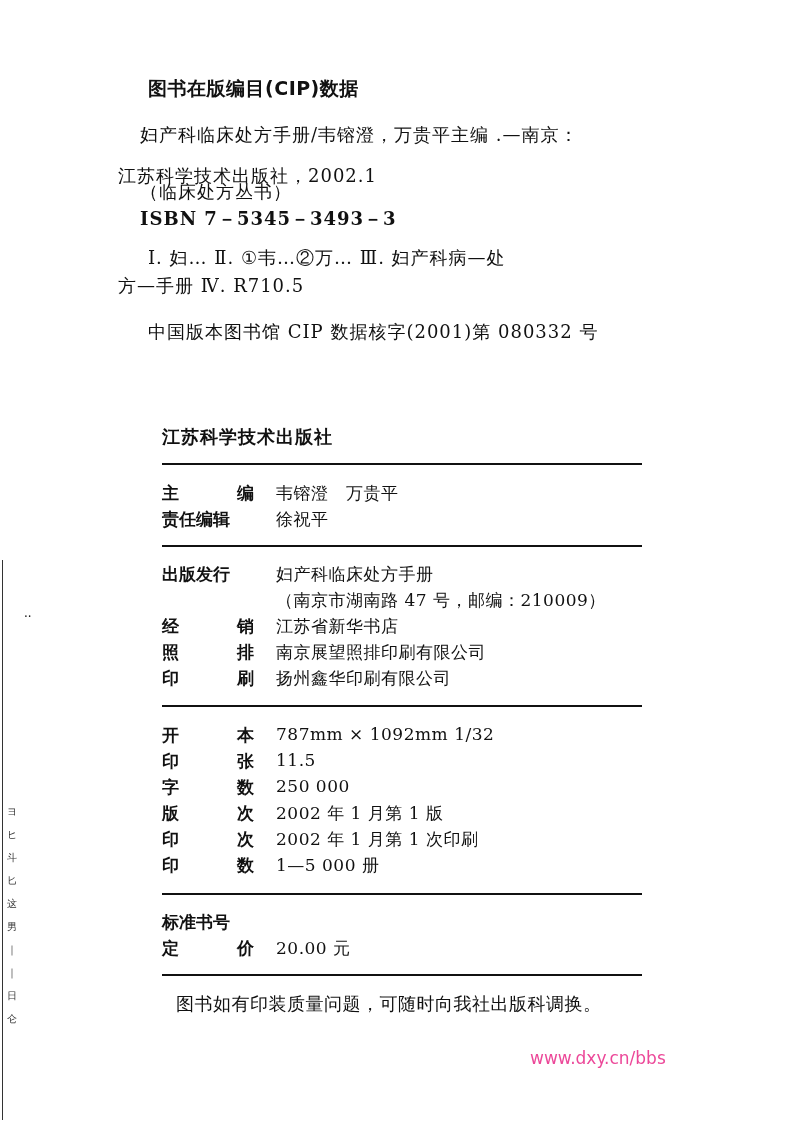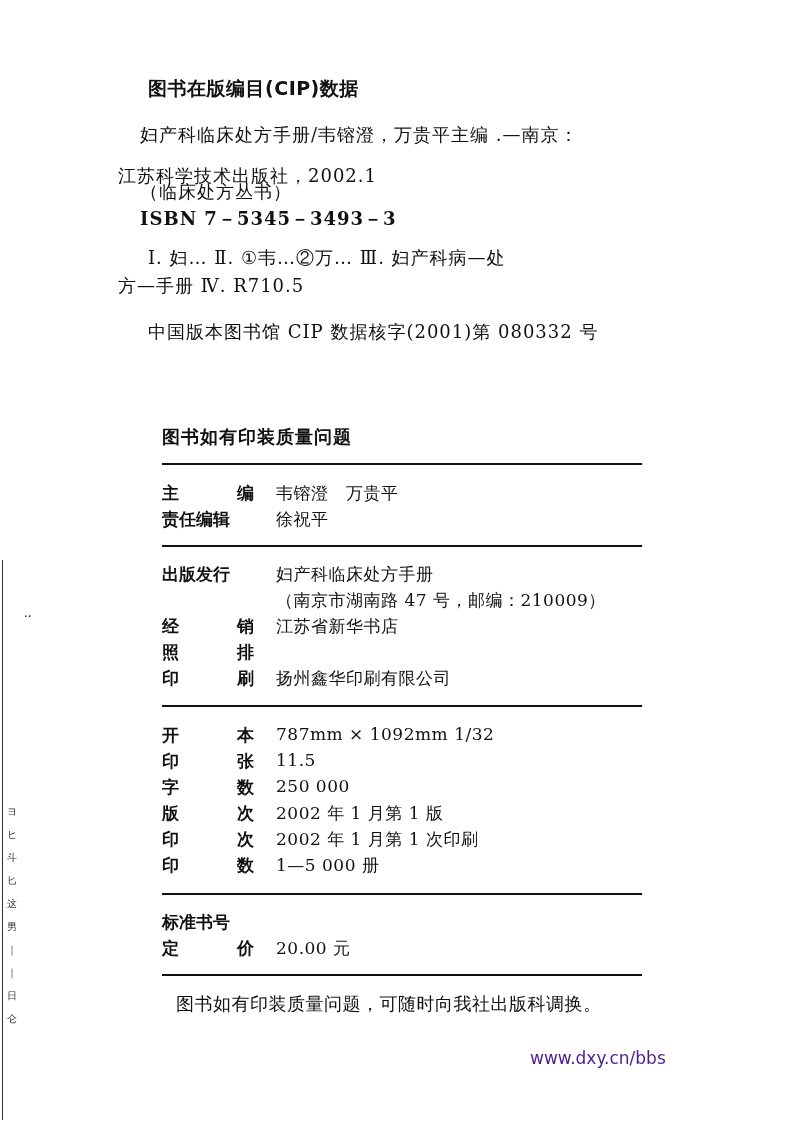--- a/index.html
+++ b/index.html
@@ -20,41 +20,41 @@
     font-family: "DejaVu Sans", sans-serif; letter-spacing:1px;
   }
   .row { position:absolute; left:162px; height:24px; font-size:17px; white-space:nowrap; display:flex; }
   .row .lbl {
     width:92px; font-weight:bold; font-family:"DejaVu Sans", sans-serif;
     display:flex; justify-content:space-between; padding-right:22px; box-sizing:content-box;
   }
   .row .lbl span { display:inline-block; }
   .row .val { letter-spacing:0.5px; }
   .notice { left:176px; top:992px; font-size:18px; font-family:"DejaVu Sans", sans-serif; letter-spacing:0.5px; }
-  .watermark { left:530px; top:1048px; font-size:17px; font-family:"DejaVu Sans", sans-serif; color:#4c1d95; }
+  .watermark { left:530px; top:1048px; font-size:17px; font-family:"DejaVu Sans", sans-serif; color:#ec4899; }
   .edge-line { position:absolute; left:2px; width:1px; background:#333; }
   .margin-text { position:absolute; left:7px; top:800px; width:10px; font-size:10px; line-height:23px; color:#333; word-break:break-all; }
 </style>
 </head>
 <body>
 
 <div class="edge-line" style="top:560px;height:560px;"></div>
 <div class="abs" style="left:24px;top:610px;font-size:12px;">··</div>
 <div class="margin-text">ヨヒ 斗 匕 这 男 ｜ ｜ 日 仑</div>
 
 <div class="abs cip-title">图书在版编目(CIP)数据</div>
 <div class="abs cip-line" style="left:140px;top:123px;">妇产科临床处方手册/韦镕澄，万贵平主编 .—南京：</div>
 <div class="abs cip-line" style="left:118px;top:164px;">江苏科学技术出版社，2002.1</div>
 <div class="abs cip-line" style="left:140px;top:180px;">（临床处方丛书）</div>
 <div class="abs cip-line" style="left:140px;top:207px;font-weight:bold;">ISBN   7－5345－3493－3</div>
 <div class="abs cip-line" style="left:148px;top:246px;">Ⅰ. 妇…   Ⅱ. ①韦…②万…   Ⅲ. 妇产科病—处</div>
 <div class="abs cip-line" style="left:118px;top:274px;">方—手册   Ⅳ. R710.5</div>
 <div class="abs cip-line" style="left:148px;top:320px;">中国版本图书馆 CIP 数据核字(2001)第 080332 号</div>
 
-<div class="abs book-title">图书如有印装质量问题</div>
+<div class="abs book-title">江苏科学技术出版社</div>
 <div class="rule" style="top:463px;"></div>
 
 <div class="row" style="top:482px;">
   <div class="lbl">
       <span>主</span>
       <span>编</span>
     </div>
   <div class="val">韦镕澄　万贵平</div>
 </div>
 <div class="row" style="top:508px;">
@@ -86,20 +86,21 @@
       <span>经</span>
       <span>销</span>
     </div>
   <div class="val">江苏省新华书店</div>
 </div>
 <div class="row" style="top:641px;">
   <div class="lbl">
       <span>照</span>
       <span>排</span>
     </div>
+  <div class="val">南京展望照排印刷有限公司</div>
 </div>
 <div class="row" style="top:667px;">
   <div class="lbl">
       <span>印</span>
       <span>刷</span>
     </div>
   <div class="val">扬州鑫华印刷有限公司</div>
 </div>
 
 <div class="rule" style="top:705px;"></div>

